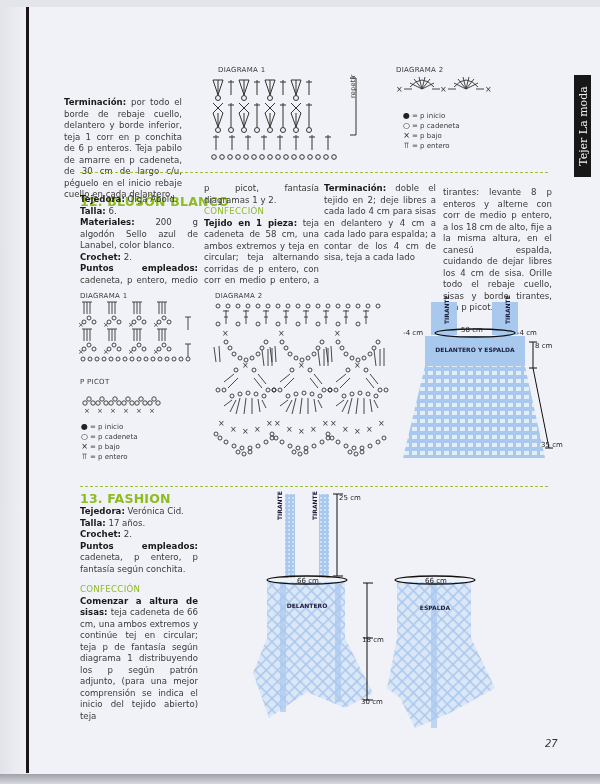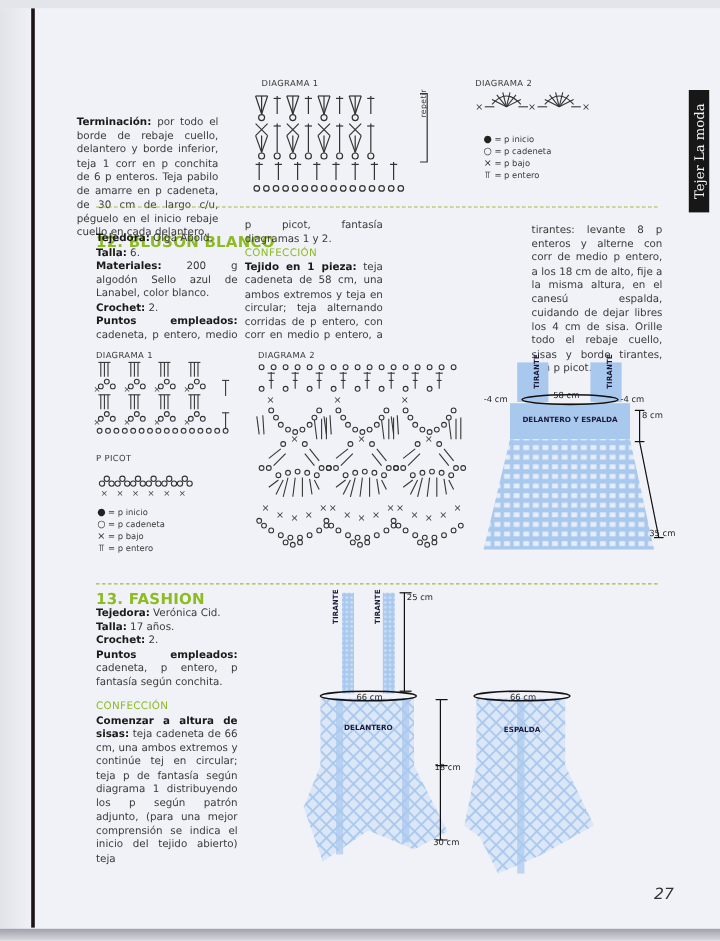--- a/index.html
+++ b/index.html
@@ -12,21 +12,21 @@
   .gutter { position: absolute; left: 0; top: 7px; width: 26px; height: 767px; background: linear-gradient(90deg,#e2e3e9,#f0f1f6); }
   .txt { position: absolute; font-size: 8.6px; line-height: 11.5px; color: #3a3a3a; text-align: justify; }
   .txt b { color: #1a1a1a; font-weight: bold; }
   .txt p { margin: 0; }
   .heading { position: absolute; font-size: 12.5px; font-weight: bold; color: #8dbb22; letter-spacing: 0.2px; white-space: nowrap; }
   .subhead { color: #8dbb22; font-weight: normal; font-size: 8.6px; letter-spacing: 0.3px; }
   .dlabel { position: absolute; font-size: 7px; color: #3a3a3a; letter-spacing: 0.3px; white-space: nowrap; }
   .divider { position: absolute; height: 0; border-top: 1.5px dashed #9dbf3a; }
   .sidetab { position: absolute; left: 574px; top: 75px; width: 17px; height: 102px; background: #171717; }
   .sidetab span { position: absolute; left: 50%; top: 50%; transform: translate(-50%,-50%) rotate(-90deg); color: #f3f3f3; font-family: "DejaVu Serif", serif; font-size: 11px; white-space: nowrap; }
-  .pagenum { position: absolute; left: 545px; top: 738px; font-size: 13px; color: #333; font-style: italic; text-align: center; }
+  .pagenum { position: absolute; left: 545px; top: 738px; font-size: 10px; color: #333; font-style: italic; text-align: center; }
   .legend { position: absolute; font-size: 7px; color: #3a3a3a; line-height: 10px; }
   .legend .row { display: flex; align-items: center; height: 10px; }
   .legend .sym { width: 9px; text-align: center; font-size: 8px; color: #222; margin-right: 1px; }
   svg { position: absolute; overflow: visible; }
   .blue-label { font-family: "DejaVu Sans", sans-serif; font-size: 6px; font-weight: bold; fill: #1b1b3a; }
   .meas { font-family: "DejaVu Sans", sans-serif; font-size: 7px; fill: #222; }
 </style>
 </head>
 <body>
 
@@ -170,20 +170,21 @@
   <p style="height:23px; overflow:hidden;"><b>Puntos empleados:</b> <span>cadeneta, p entero, medio p entero, p picot, fantasía diagramas 1 y 2.</span></p>
 </div>
 
 <div class="txt" style="left:204px; top:183px; width:115px;">
   <p>p picot, fantasía diagramas 1 y 2.</p>
   <p class="subhead">CONFECCIÓN</p>
   <p style="height:69px; overflow:hidden;"><b>Tejido en 1 pieza:</b> <span>teja cadeneta de 58 cm, una ambos extremos y teja en circular; teja alternando corridas de p entero, con corr en medio p entero, a los 8 cm de alto, cambie a p fantasía 1; a los 35 cm de largo, cambie a p fantasía 2.</span></p>
 </div>
 
 <div class="txt" style="left:324px; top:183px; width:112px;">
+  <p><b>Terminación:</b> doble el tejido en 2; deje libres a cada lado 4 cm para sisas en delantero y 4 cm a cada lado para espalda; a contar de los 4 cm de sisa, teja a cada lado</p>
 </div>
 
 <div class="txt" style="left:443px; top:187px; width:109px;">
   <p>tirantes: levante 8 p enteros y alterne con corr de medio p entero, a los 18 cm de alto, fije a la misma altura, en el canesú espalda, cuidando de dejar libres los 4 cm de sisa. Orille todo el rebaje cuello, sisas y borde tirantes, con p picot.</p>
 </div>
 
 <div class="dlabel" style="left:80px; top:292px;">DIAGRAMA 1</div>
 <svg style="left:80px; top:300px;" width="118" height="62" viewBox="0 0 118 62">
   <g stroke="#333" stroke-width="0.9" fill="none">
     <g id="bfan">

